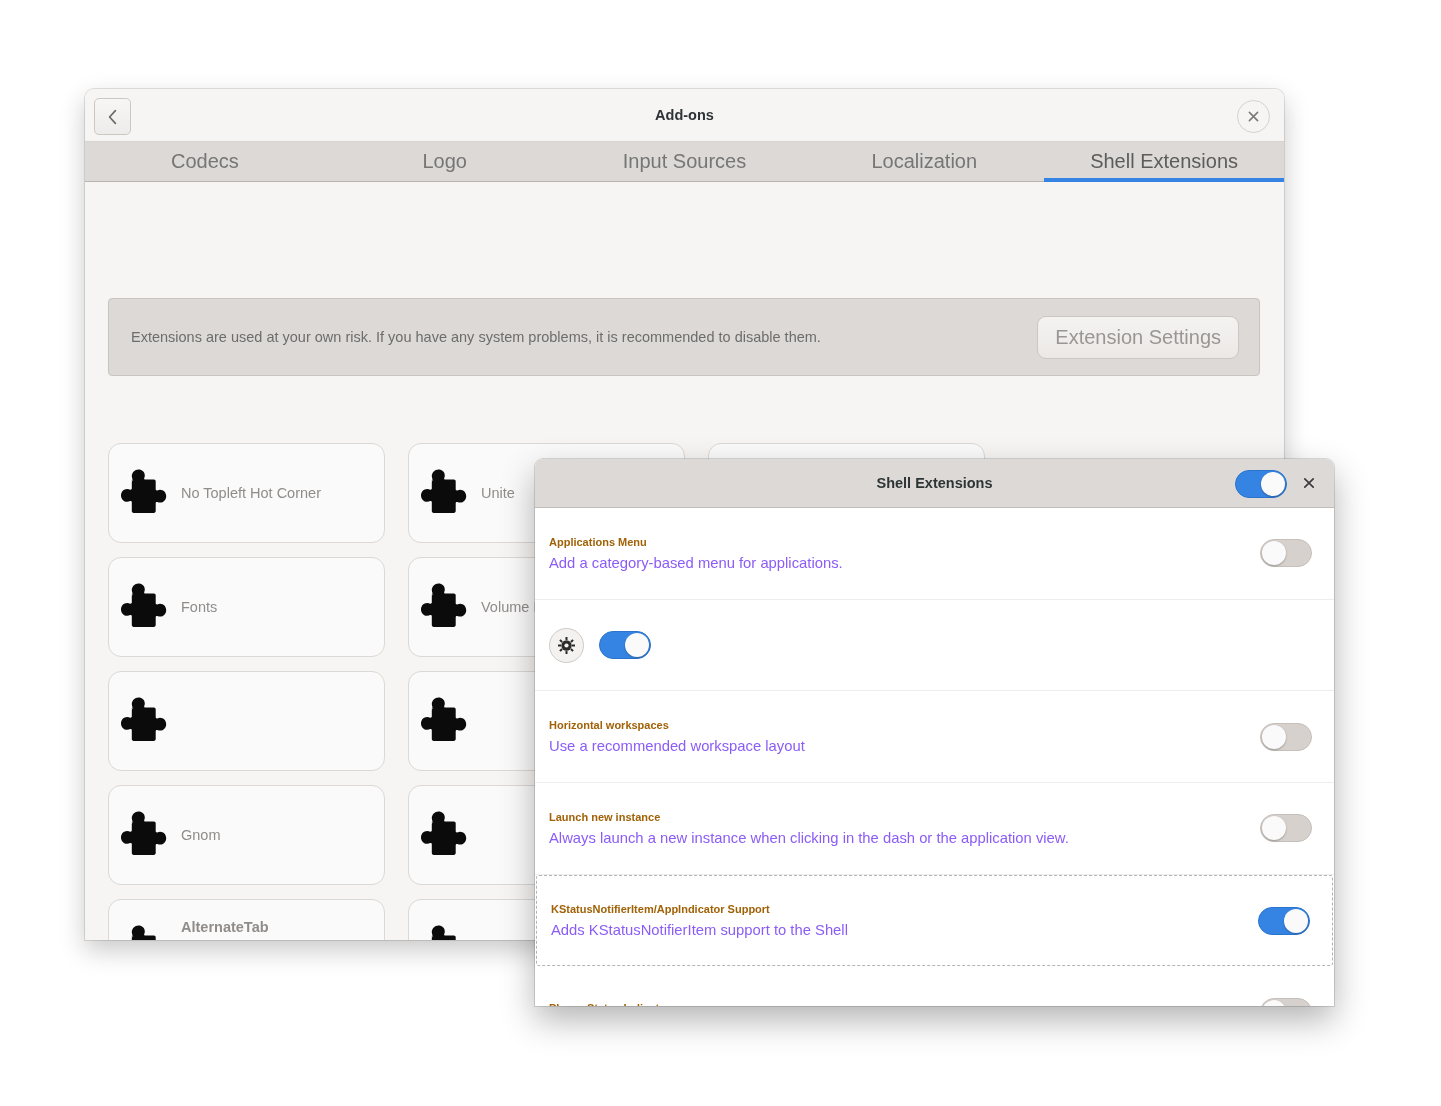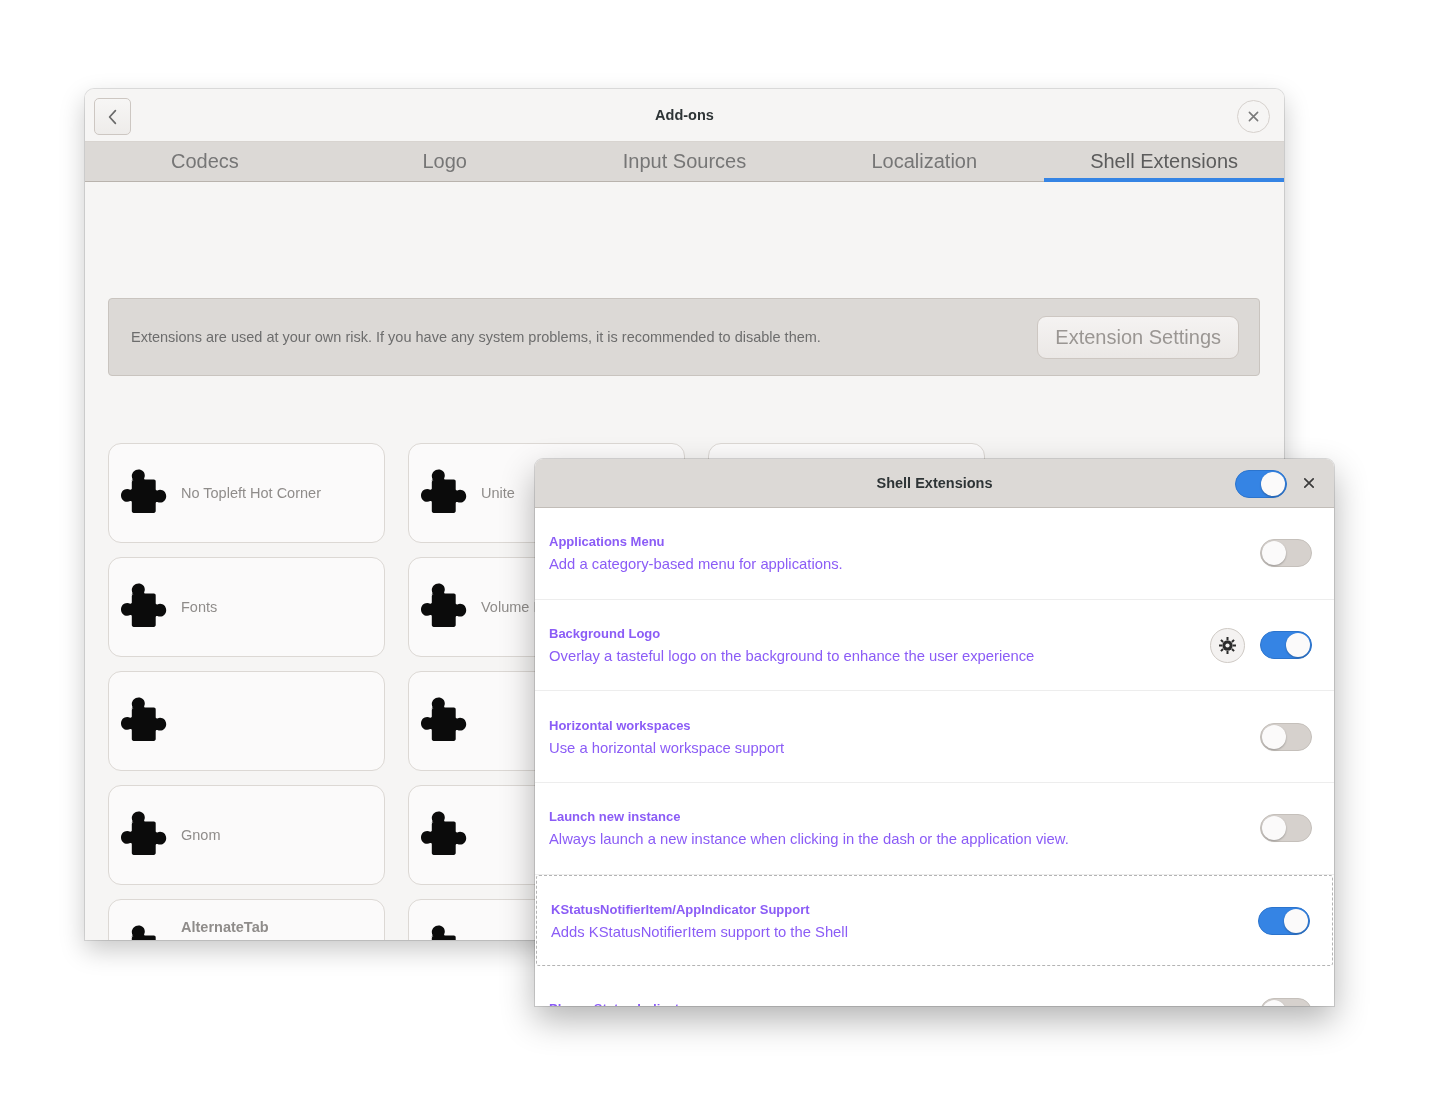--- a/index.html
+++ b/index.html
@@ -265,23 +265,23 @@
     border-bottom: 1px solid #ededed;
     cursor: pointer;
   }
   .dlg-row.focused {
     border: 1px dashed #b4b4b4;
     border-radius: 3px;
     margin: 0 1px;
   }
   .row-texts { flex: 1; min-width: 0; }
   .row-title {
-    font-size: 13px;
+    font-size: 11px;
     font-weight: bold;
-    color: #8b5cf6;
+    color: #a16207;
     margin-bottom: 7px;
   }
   .row-desc {
     font-size: 14.8px;
     color: #8b5cf6;
   }
   .row-ctrls {
     display: flex;
     align-items: center;
     gap: 15px;
@@ -544,24 +544,20 @@
             <div class="row-title">Applications Menu</div>
             <div class="row-desc">Add a category-based menu for applications.</div>
           </div>
           <div class="row-ctrls">
             <div class="sw off">
               <div class="knob"></div>
             </div>
           </div>
         </div>
         <div class="dlg-row">
-          <div class="row-texts">
-            <div class="row-title">Background Logo</div>
-            <div class="row-desc">Overlay a tasteful logo on the background to enhance the user experience</div>
-          </div>
           <div class="row-ctrls">
             <div class="gear-btn">
               <svg width="17" height="17" viewBox="0 0 17 17">
                 <g fill="#2b2b2b">
                   <circle cx="8.5" cy="8.5" r="5.2"></circle>
                   <rect x="7.5" y="0" width="2" height="3"></rect>
                   <rect x="7.5" y="14" width="2" height="3"></rect>
                   <rect x="0" y="7.5" width="3" height="2"></rect>
                   <rect x="14" y="7.5" width="3" height="2"></rect>
                   <rect x="2" y="2.4" width="2" height="3" transform="rotate(-45 3 3.9)"></rect>
@@ -573,21 +569,21 @@
               </svg>
             </div>
             <div class="sw on">
               <div class="knob"></div>
             </div>
           </div>
         </div>
         <div class="dlg-row">
           <div class="row-texts">
             <div class="row-title">Horizontal workspaces</div>
-            <div class="row-desc">Use a horizontal workspace support</div>
+            <div class="row-desc">Use a recommended workspace layout</div>
           </div>
           <div class="row-ctrls">
             <div class="sw off">
               <div class="knob"></div>
             </div>
           </div>
         </div>
         <div class="dlg-row">
           <div class="row-texts">
             <div class="row-title">Launch new instance</div>

